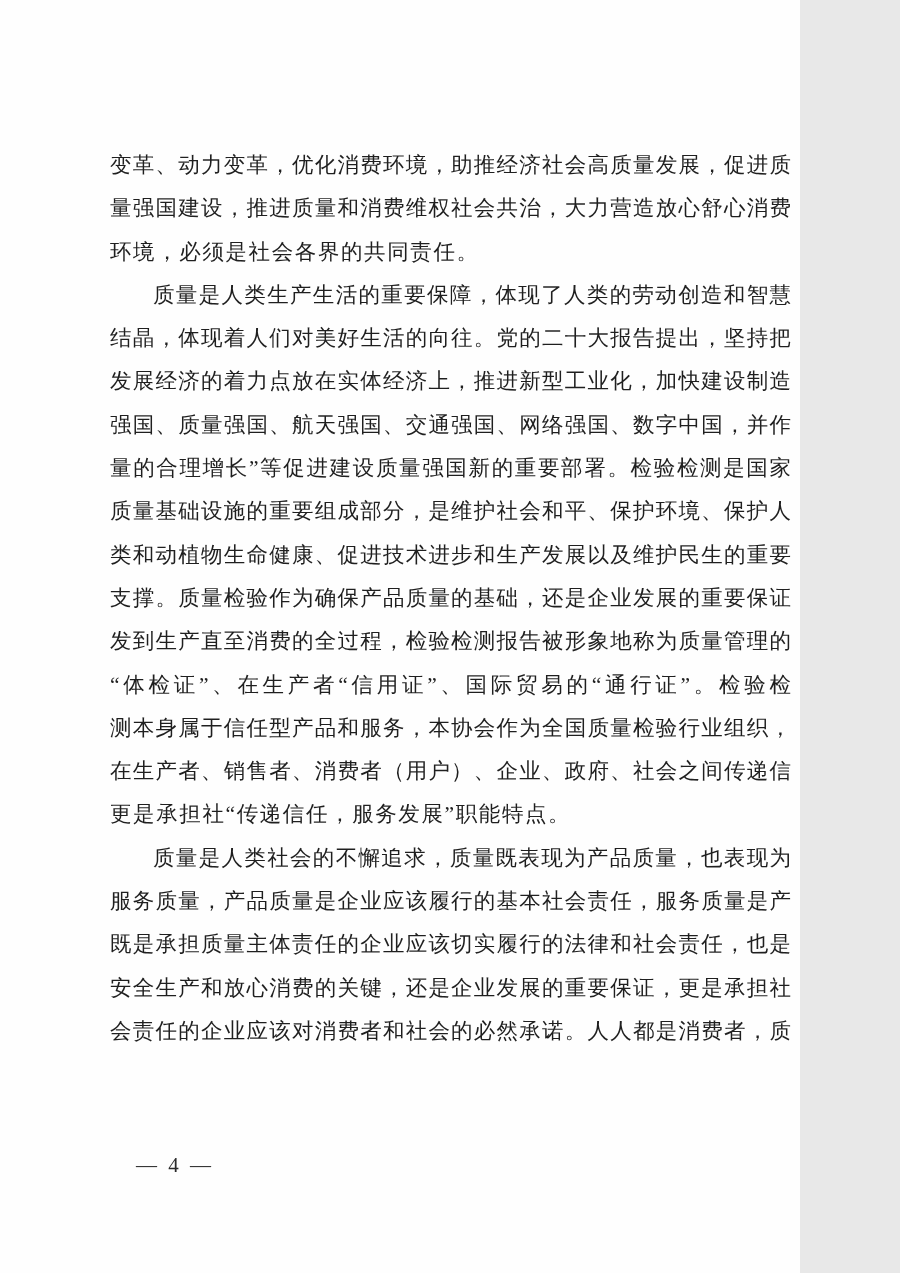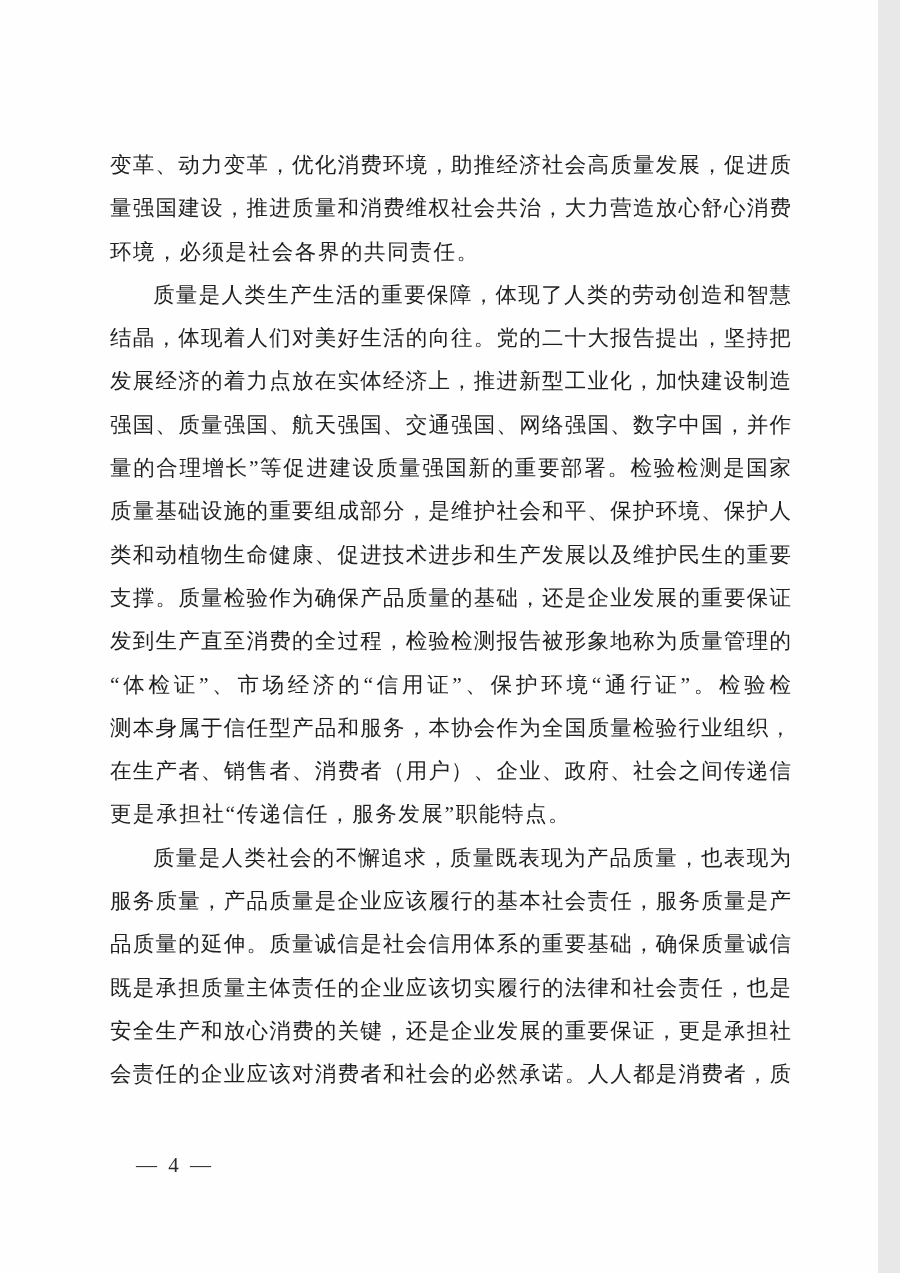--- a/index.html
+++ b/index.html
@@ -2,27 +2,26 @@
 <html lang="zh"><head>
 <meta charset="utf-8">
 <style>
   html, body {
     margin: 0;
     padding: 0;
     background: #e8e8e8;
   }
   .page {
     position: relative;
-    width: 863px;
+    width: 800px;
     height: 1273px;
     background: #fefefe;
     overflow: hidden;
     font-family: "Liberation Serif", "DejaVu Serif", serif;
     color: #1f1f1f;
-    padding-left: 15px;
   }
   .doc-body {
     position: absolute;
     left: 110px;
     top: 144px;
     width: 681px;
   }
   .line {
     height: 43.3px;
     line-height: 43.3px;
@@ -62,25 +61,24 @@
       <div class="line endline">环境，必须是社会各界的共同责任。</div>
       <div class="line indent">质量是人类生产生活的重要保障，体现了人类的劳动创造和智慧</div>
       <div class="line">结晶，体现着人们对美好生活的向往。党的二十大报告提出，坚持把</div>
       <div class="line">发展经济的着力点放在实体经济上，推进新型工业化，加快建设制造</div>
       <div class="line">强国、质量强国、航天强国、交通强国、网络强国、数字中国，并作</div>
       <div class="line">量的合理增长”等促进建设质量强国新的重要部署。检验检测是国家</div>
       <div class="line">质量基础设施的重要组成部分，是维护社会和平、保护环境、保护人</div>
       <div class="line">类和动植物生命健康、促进技术进步和生产发展以及维护民生的重要</div>
       <div class="line">支撑。质量检验作为确保产品质量的基础，还是企业发展的重要保证</div>
       <div class="line">发到生产直至消费的全过程，检验检测报告被形象地称为质量管理的</div>
-      <div class="line">“体检证”、市场经济的“信用证”、保护环境“通行证”。检验检</div>
+      <div class="line">“体检证”、在生产者“信用证”、国际贸易的“通行证”。检验检</div>
       <div class="line">测本身属于信任型产品和服务，本协会作为全国质量检验行业组织，</div>
       <div class="line">在生产者、销售者、消费者（用户）、企业、政府、社会之间传递信</div>
       <div class="line endline">更是承担社“传递信任，服务发展”职能特点。</div>
       <div class="line indent">质量是人类社会的不懈追求，质量既表现为产品质量，也表现为</div>
       <div class="line">服务质量，产品质量是企业应该履行的基本社会责任，服务质量是产</div>
-      <div class="line">品质量的延伸。质量诚信是社会信用体系的重要基础，确保质量诚信</div>
       <div class="line">既是承担质量主体责任的企业应该切实履行的法律和社会责任，也是</div>
       <div class="line">安全生产和放心消费的关键，还是企业发展的重要保证，更是承担社</div>
       <div class="line">会责任的企业应该对消费者和社会的必然承诺。人人都是消费者，质</div>
     </div>
   <div class="footer">— 4 —</div>
 </div>
 
 </body></html>

